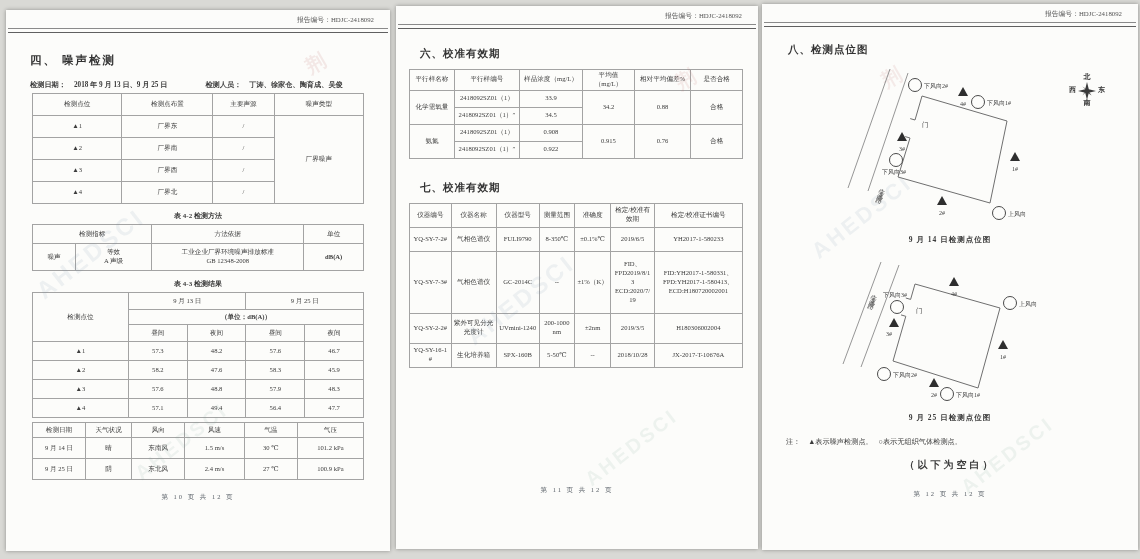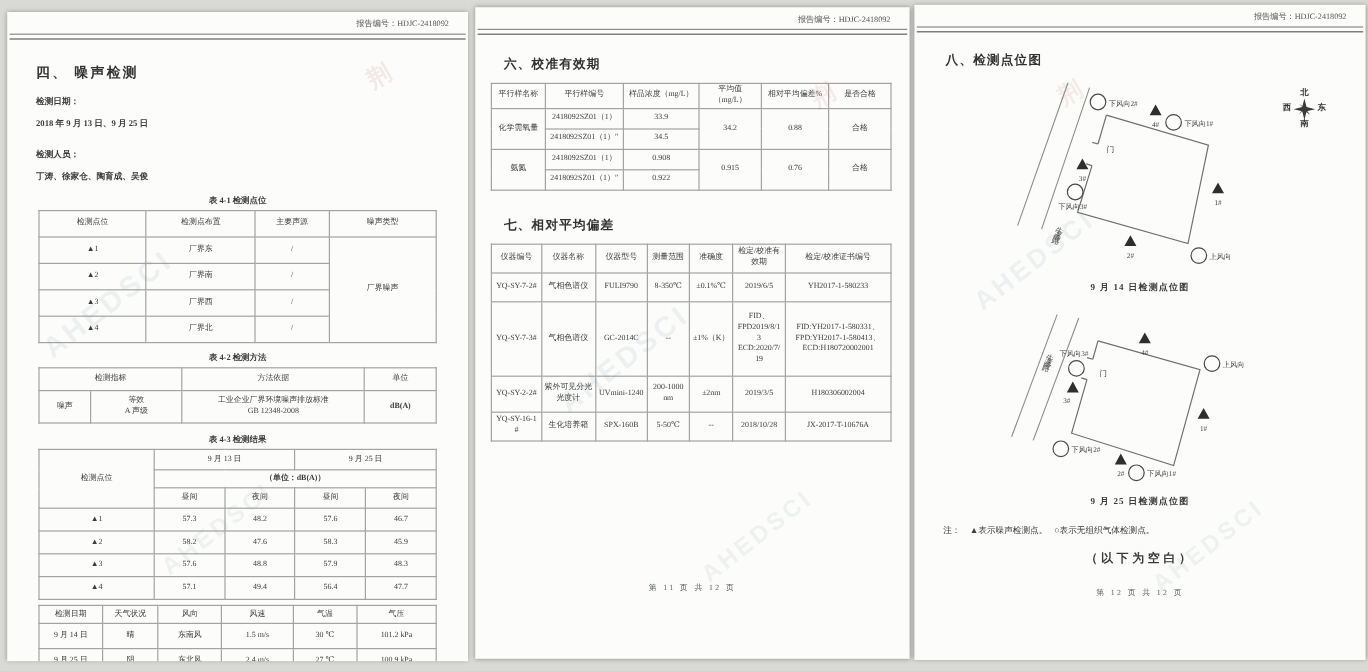--- a/index.html
+++ b/index.html
@@ -9,21 +9,21 @@
   }
   .page{position:absolute;background:#fcfcfa;box-shadow:0 0 4px rgba(0,0,0,.35);overflow:hidden;}
   #page1{left:6px;top:10px;width:384px;height:541px;}
   #page2{left:396px;top:6px;width:362px;height:543px;}
   #page3{left:762px;top:4px;width:376px;height:546px;}
   .rpt{text-align:right;font-size:6.8px;color:#555;padding:5px 16px 2px 0;}
   .rule{margin:1px 2px 0 2px;height:3px;border-top:1.8px solid #8a8a8a;border-bottom:1px solid #606060;}
   .sec{font-weight:bold;color:#333;}
   .t-big{font-size:11.5px;margin:20px 0 0 24px;letter-spacing:2px;}
   .t-mid{font-size:10px;margin:14px 0 0 14px;letter-spacing:1px;}
-  .inforow{font-size:7.2px;font-weight:600;margin:12px 0 0 24px;display:flex;gap:8px;white-space:nowrap;flex-direction:column;}
+  .inforow{font-size:7.2px;font-weight:600;margin:12px 0 0 24px;display:flex;gap:8px;white-space:nowrap;}
   .inforow .gap{width:22px;}
   .cap{font-size:7px;text-align:center;font-weight:600;}
   table{border-collapse:collapse;table-layout:fixed;font-size:6.6px;color:#3c3c3c;}
   td,th{border:1px solid #a3a3a3;text-align:center;vertical-align:middle;padding:1px 2px;font-weight:normal;line-height:1.35;}
   .pre{white-space:pre-line;word-break:break-all;}
   .bold{font-weight:bold;}
   .footer{font-size:6.5px;color:#5a6168;text-align:center;letter-spacing:2px;}
   .wm{position:absolute;pointer-events:none;font-weight:bold;white-space:nowrap;}
   .wm-lat{font-family:"Liberation Sans",sans-serif;letter-spacing:3px;}
   
@@ -55,21 +55,20 @@
   <div class="sec t-big">四、 噪声检测</div>
 
   <div class="inforow">
     <span>检测日期：</span>
       <span>2018 年 9 月 13 日、9 月 25 日</span>
     <span class="gap"></span>
     <span>检测人员：</span>
       <span>丁涛、徐家仓、陶育成、吴俊</span>
   </div>
 
-  <div class="cap" style="margin-top:10px;">表 4-1 检测点位</div>
   <table style="width:332px;margin:3px 0 0 26px;">
     <colgroup>
         <col style="width:27%">
         <col style="width:27.5%">
         <col style="width:18.5%">
         <col style="width:27%">
       </colgroup>
     <tbody>
         <tr style="height:22px">
       <th>检测点位</th>
@@ -269,21 +268,21 @@
       <td rowspan="2">0.76</td>
       <td rowspan="2">合格</td>
     </tr>
     <tr style="height:17px">
       <td>2418092SZ01（1）″</td>
       <td>0.922</td>
     </tr>
   </tbody>
     </table>
 
-  <div class="sec t-mid" style="font-size:10.5px;margin:22px 0 0 24px;">七、相对平均偏差</div>
+  <div class="sec t-mid" style="font-size:10.5px;margin:22px 0 0 24px;">七、校准有效期</div>
 
   <table style="width:334px;margin:8px 0 0 13px;">
     <colgroup>
         <col style="width:12.5%">
         <col style="width:13.5%">
         <col style="width:13%">
         <col style="width:10.5%">
         <col style="width:11%">
         <col style="width:13%">
         <col style="width:26.5%">

